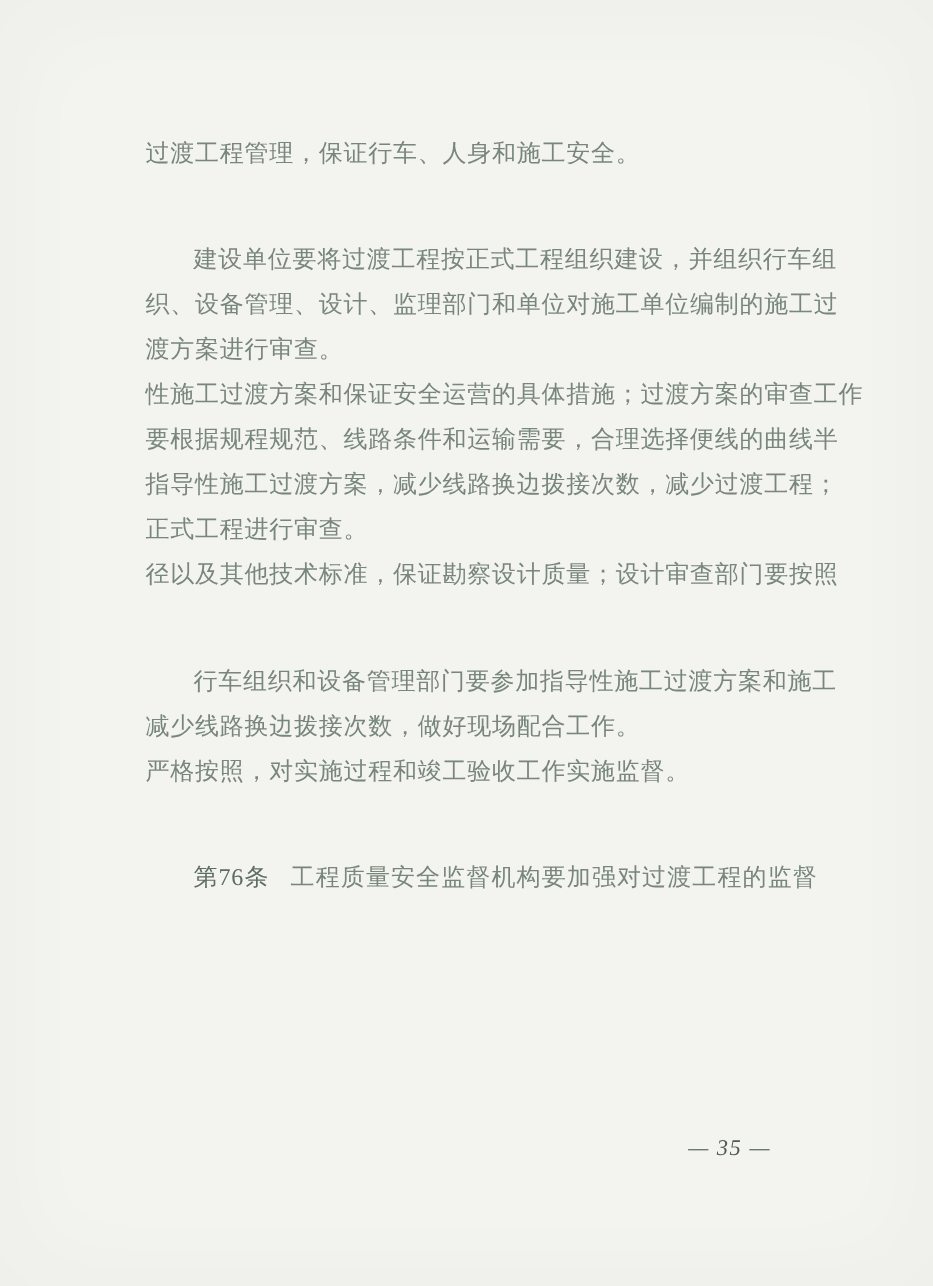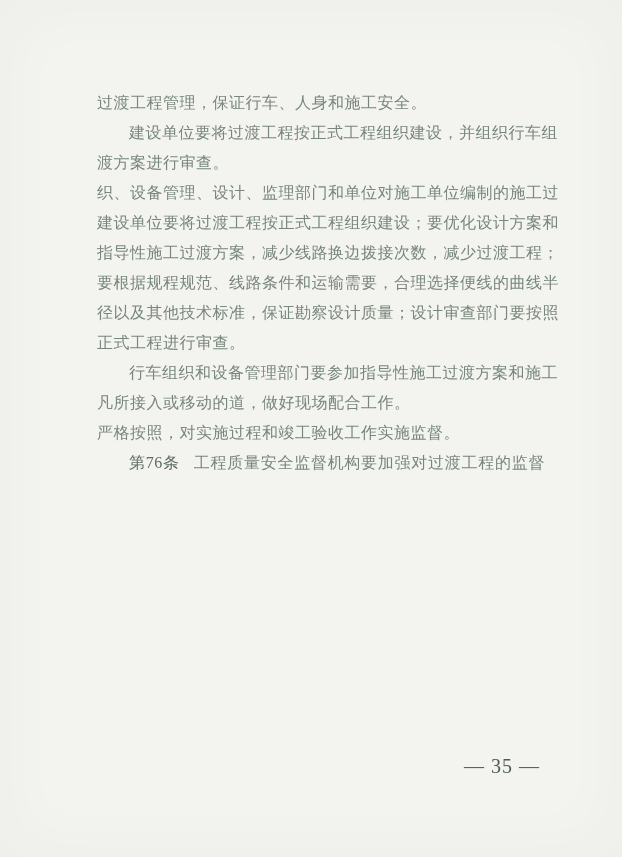--- a/index.html
+++ b/index.html
@@ -32,66 +32,67 @@
   .line {
     height: 30px;
     line-height: 30px;
     font-size: 16px;
     color: var(--ink);
     text-align: justify;
     text-align-last: justify;
     white-space: nowrap;
     letter-spacing: 0.5px;
   }
-  .line.indent { padding-left: 32px; }
+  .line.indent { padding-left: 32px; margin-top: 41px; }
   .line.para-end { text-align-last: left; }
   .article-no {
     font-weight: normal;
     color: var(--ink-strong);
     margin-right: 14px;
   }
   .page-number {
     position: absolute;
     top: 754px;
-    right: 82px;
+    right: 108px;
     height: 24px;
     line-height: 24px;
-    font-size: 20px;
+    font-size: 15px;
     letter-spacing: 1px;
     color: var(--page-number-ink);
+    font-style: italic;
   }
 </style>
 </head>
 <body>
 
 <div class="page">
   <div class="doc-body">
 
     <div class="para">
       <div class="line para-end">过渡工程管理，保证行车、人身和施工安全。</div>
     </div>
 
     <div class="para">
       <div class="line indent">建设单位要将过渡工程按正式工程组织建设，并组织行车组</div>
+      <div class="line">织、设备管理、设计、监理部门和单位对施工单位编制的施工过</div>
       <div class="line para-end">渡方案进行审查。</div>
-      <div class="line">织、设备管理、设计、监理部门和单位对施工单位编制的施工过</div>
     </div>
 
     <div class="para">
-      <div class="line">建设单位要将过渡工程按正式工程组织建设；要优化设计方案和</div>
+      <div class="line">性施工过渡方案和保证安全运营的具体措施；过渡方案的审查工作</div>
+      <div class="line">要根据规程规范、线路条件和运输需要，合理选择便线的曲线半</div>
       <div class="line">指导性施工过渡方案，减少线路换边拨接次数，减少过渡工程；</div>
-      <div class="line">要根据规程规范、线路条件和运输需要，合理选择便线的曲线半</div>
+      <div class="line para-end">正式工程进行审查。</div>
       <div class="line">径以及其他技术标准，保证勘察设计质量；设计审查部门要按照</div>
-      <div class="line para-end">正式工程进行审查。</div>
     </div>
 
 
     <div class="para">
       <div class="line indent">行车组织和设备管理部门要参加指导性施工过渡方案和施工</div>
-      <div class="line para-end">凡所接入或移动的道，做好现场配合工作。</div>
+      <div class="line para-end">减少线路换边拨接次数，做好现场配合工作。</div>
     </div>
 
     <div class="para">
       <div class="line para-end">严格按照，对实施过程和竣工验收工作实施监督。</div>
     </div>
 
     <div class="para">
       <div class="line indent"><span class="article-no">第76条</span><span>工程质量安全监督机构要加强对过渡工程的监督</span></div>
     </div>
 

